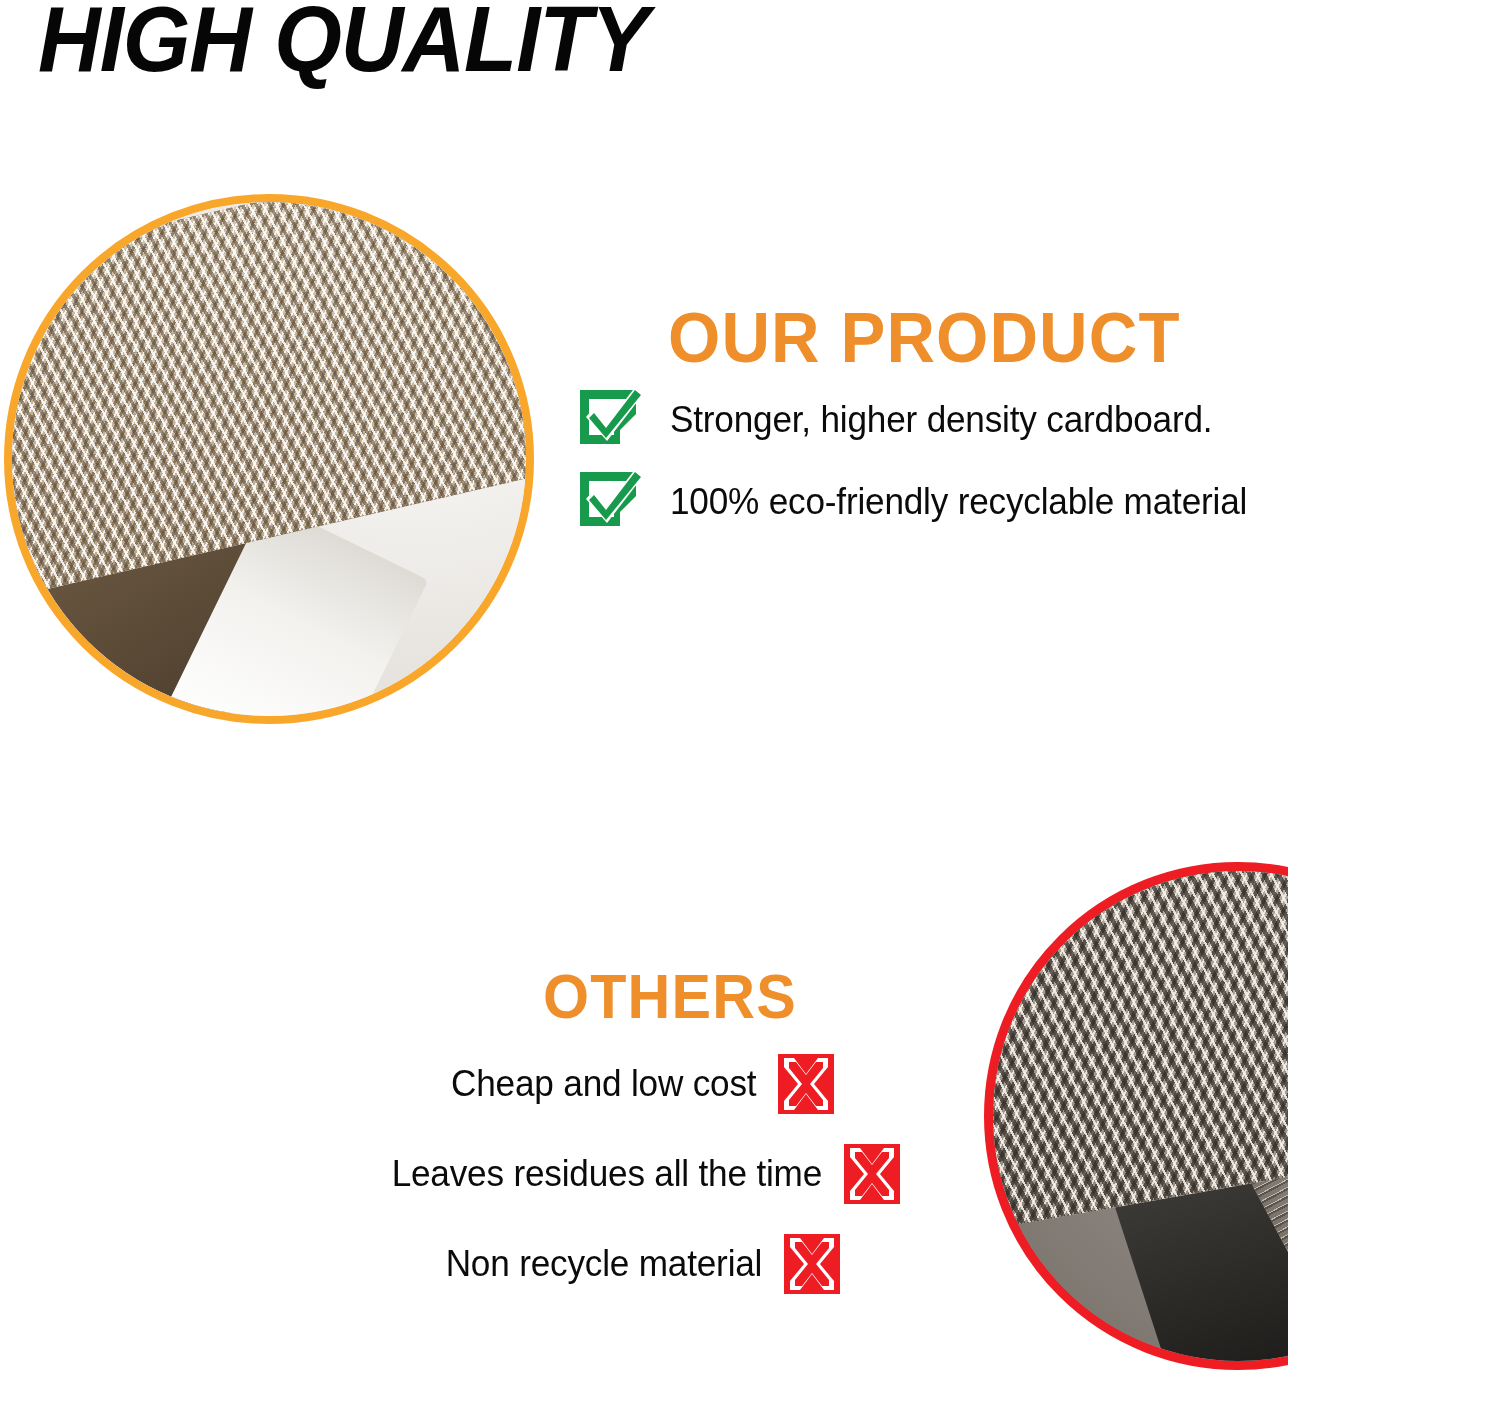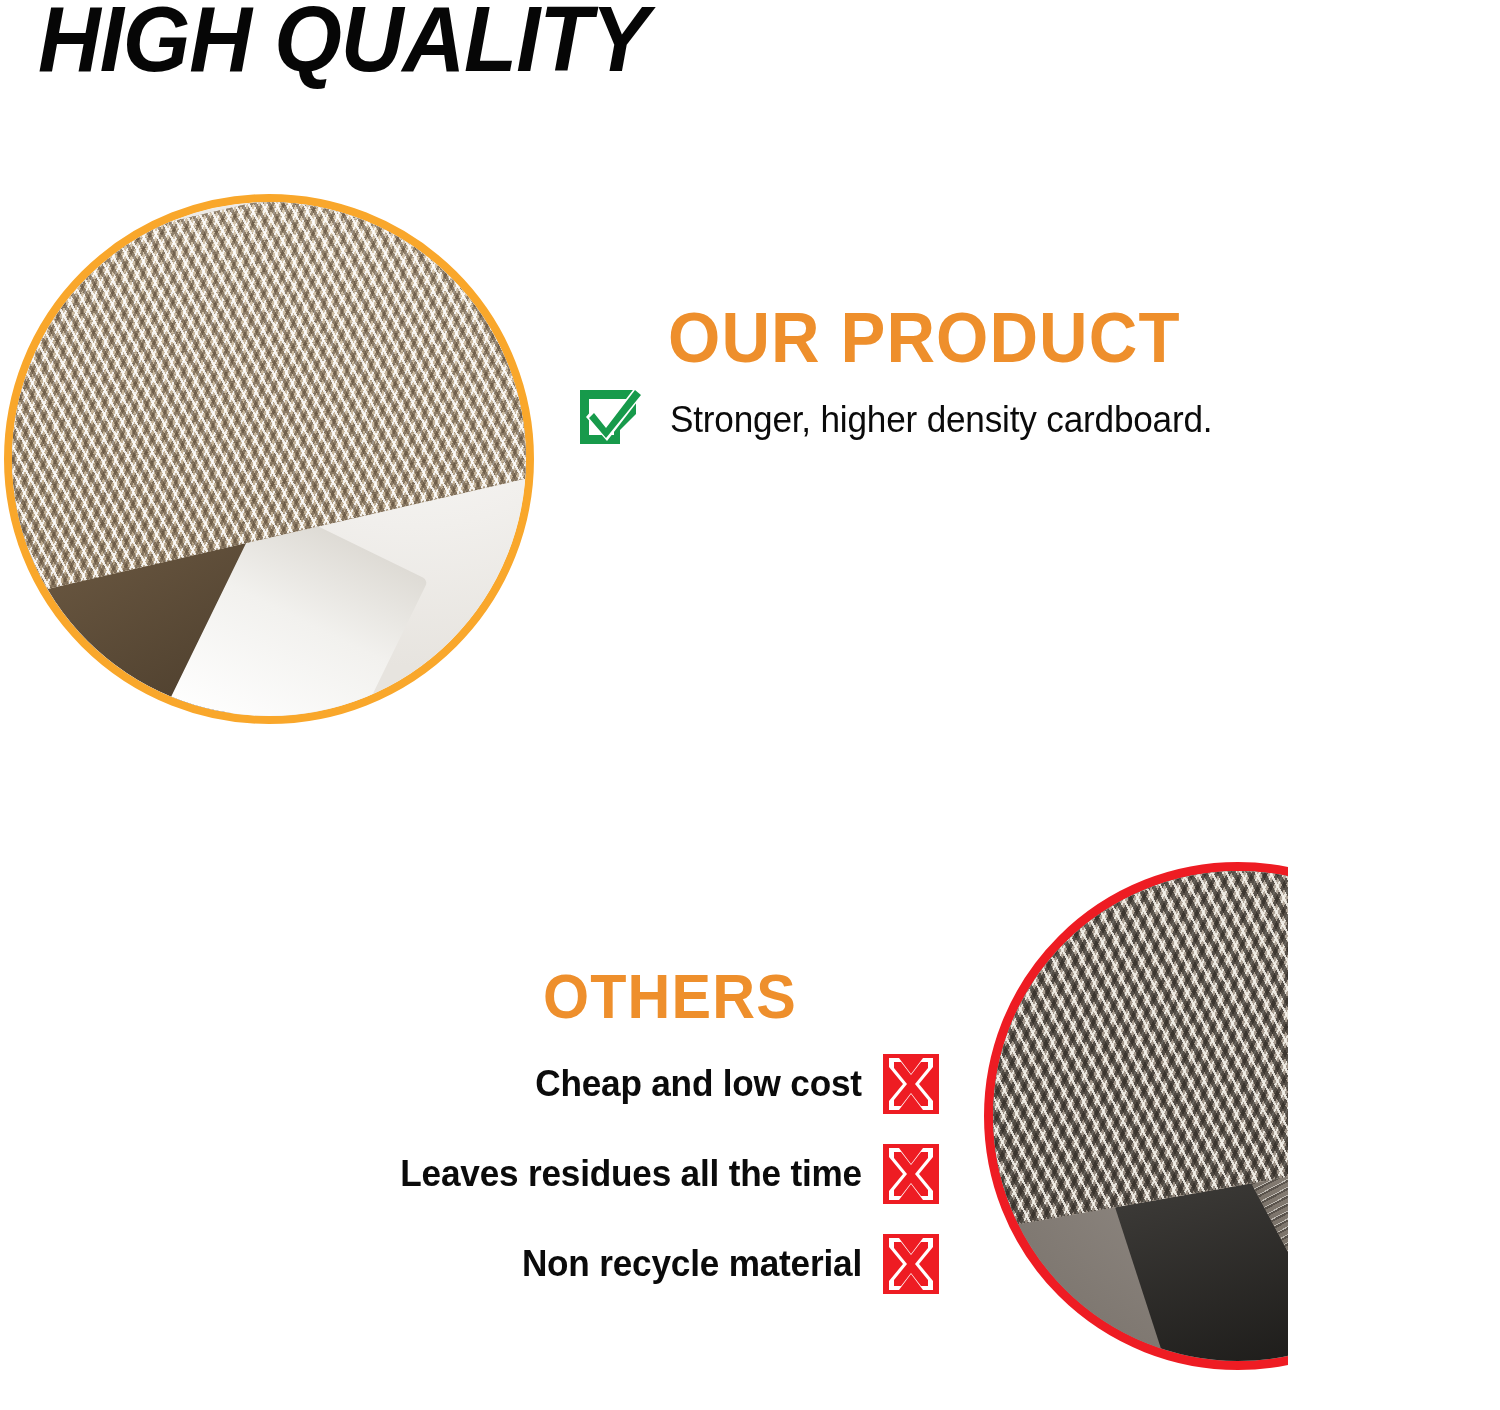--- a/index.html
+++ b/index.html
@@ -217,24 +217,23 @@
   
   #others-list {
     position: absolute;
     left: 330px;
     top: 1046px;
     width: 610px;
   }
   .others-item {
     display: flex;
     align-items: center;
-    justify-content: flex-end;
+    justify-content: center;
     height: 76px;
     margin-bottom: 14px;
-    font-weight: bold;
   }
   .others-label {
     font-family: "Liberation Sans", sans-serif;
     font-size: 37px;
     color: #0b0b0b;
     white-space: nowrap;
     text-align: right;
     margin-right: 20px;
     transform: scaleX(0.95);
     transform-origin: right center;
@@ -282,20 +281,31 @@
         <svg viewBox="0 0 72 72" width="72" height="72" aria-hidden="true">
           <path d="M4 6 H60 V30 L44 46 V60 H4 Z" fill="#179A4B"></path>
           <path d="M13 15 H51 V26 L38 39 V51 H13 Z" fill="#ffffff"></path>
           <path d="M10 33 L16 26 L30 41 L60 2 L68 9 L31 57 Z" fill="#ffffff"></path>
           <path d="M13 34 L18 29 L30 44 L59 6 L65 11 L30 54 Z" fill="#179A4B"></path>
         </svg>
       </span>
       <span class="product-label">Stronger, higher density cardboard.</span>
     </div>
 
+    <div class="product-item">
+      <span class="check-icon">
+        <svg viewBox="0 0 72 72" width="72" height="72" aria-hidden="true">
+          <path d="M4 6 H60 V30 L44 46 V60 H4 Z" fill="#179A4B"></path>
+          <path d="M13 15 H51 V26 L38 39 V51 H13 Z" fill="#ffffff"></path>
+          <path d="M10 33 L16 26 L30 41 L60 2 L68 9 L31 57 Z" fill="#ffffff"></path>
+          <path d="M13 34 L18 29 L30 44 L59 6 L65 11 L30 54 Z" fill="#179A4B"></path>
+        </svg>
+      </span>
+      <span class="product-label">100% eco-friendly  recyclable  material</span>
+    </div>
 
 
   </div>
 
   <div class="section-heading" id="heading-others">OTHERS</div>
 
   <div id="others-list">
 
     <div class="others-item">
       <span class="others-label">Cheap and low cost</span>

